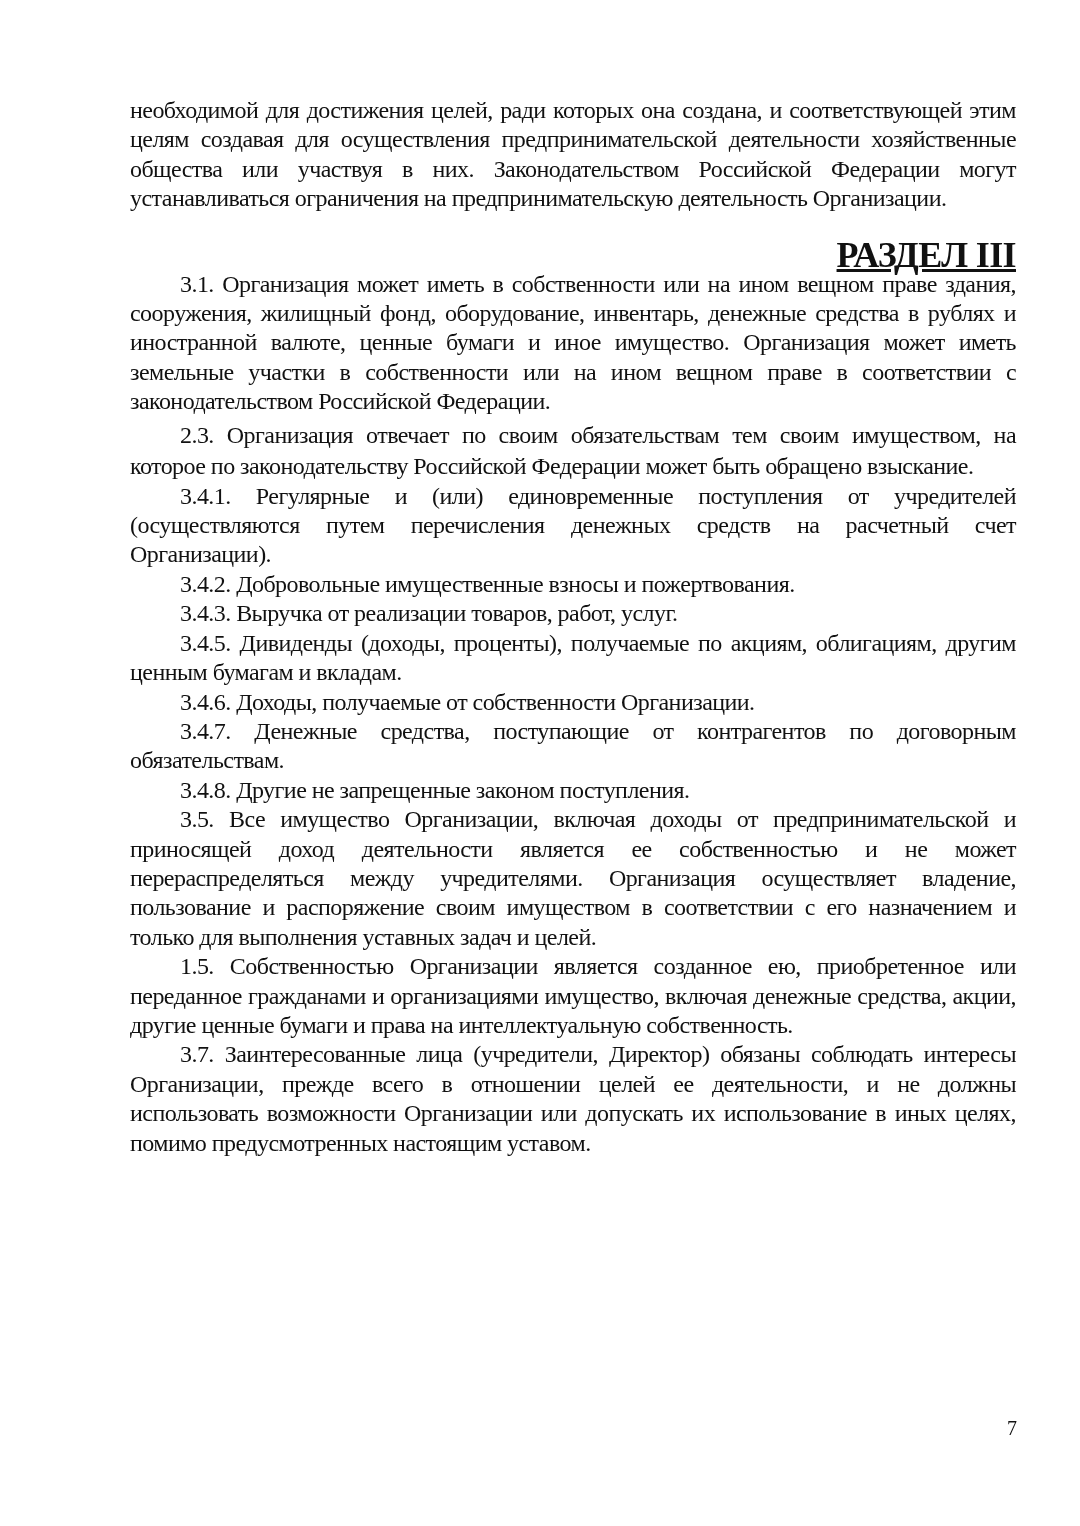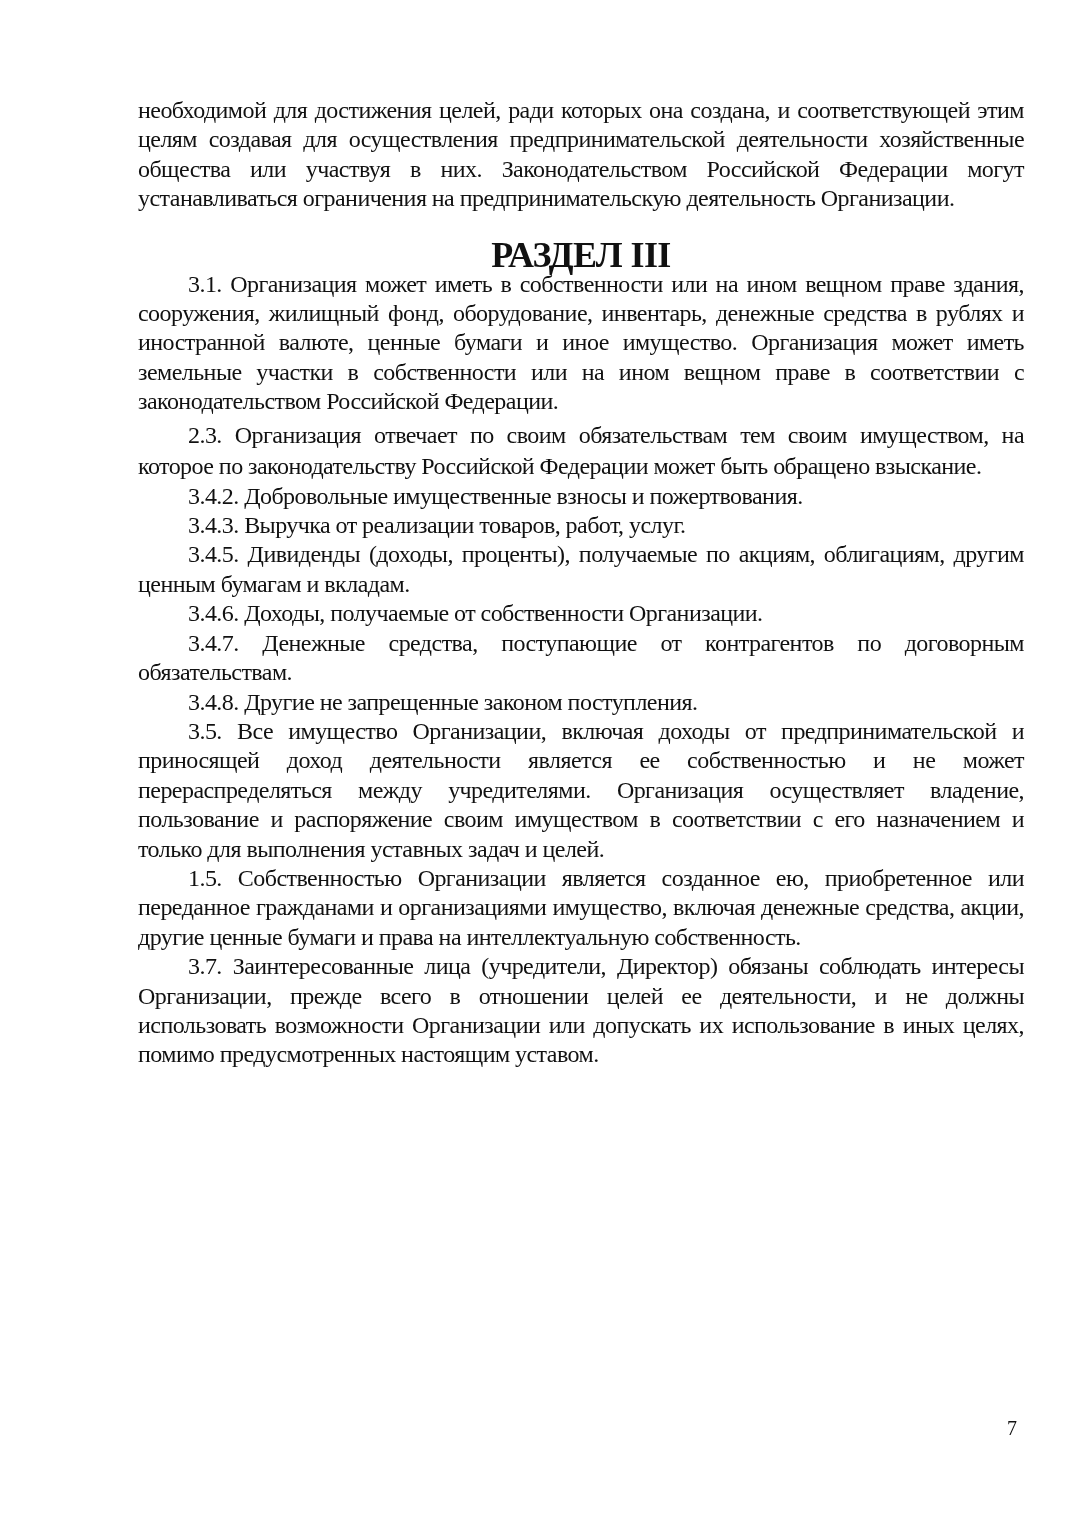--- a/index.html
+++ b/index.html
@@ -4,51 +4,52 @@
   <style>
     html, body { margin: 0; padding: 0; background: #ffffff; }
     body { width: 1080px; height: 1526px; position: relative; overflow: hidden; }
     .page {
       position: absolute; left: 0; top: 0; width: 1080px; height: 1526px;
       background: #ffffff; color: #111111;
       font-family: "Liberation Serif", "DejaVu Serif", serif;
       font-size: 24px;
     }
     .body {
-      position: absolute; left: 130px; top: 96px; width: 886px; margin-left: 8px;
+      position: absolute; left: 130px; top: 96px; width: 886px;
     }
     .p {
       margin: 0; text-align: justify; text-align-last: left;
       line-height: 29.4px; letter-spacing: -0.55px; word-spacing: 0px;
     }
     .p.ind { text-indent: 50px; }
     .p.ind2 { text-indent: 75px; }
     .p.loose { line-height: 31px; }
     .heading {
-      margin: 0; text-align: center; font-weight: bold; letter-spacing: -0.6px;
+      margin: 0; text-align: right; font-weight: bold; letter-spacing: -0.6px; text-decoration: underline;
     }
     .h1 { margin-top: 26px; line-height: 30px; }
     .h2 { margin-top: 8px; margin-bottom: 4px; line-height: 30px; }
     .gap-sm { margin-top: 3px; }
     .page-number {
       position: absolute; right: 63px; top: 1417px; font-size: 20px;
       font-family: "Liberation Serif", serif;
     }
   </style>
 </head>
 <body>
 
 <div class="page">
   <div class="body">
     <p class="p">необходимой для достижения целей, ради которых она создана, и соответствующей этим целям создавая для осуществления предпринимательской деятельности хозяйственные общества или участвуя в них. Законодательством Российской Федерации могут устанавливаться ограничения на предпринимательскую деятельность Организации.</p>
 
     <h2 class="heading h1">РАЗДЕЛ III</h2>
 
     <p class="p ind">3.1. Организация может иметь в собственности или на ином вещном праве здания, сооружения, жилищный фонд, оборудование, инвентарь, денежные средства в рублях и иностранной валюте, ценные бумаги и иное имущество. Организация может иметь земельные участки в собственности или на ином вещном праве в соответствии с законодательством Российской Федерации.</p>
     <p class="p ind loose gap-sm">2.3. Организация отвечает по своим обязательствам тем своим имуществом, на которое по законодательству Российской Федерации может быть обращено взыскание.</p>
+    <p class="p ind">3.4.1. Регулярные и (или) единовременные поступления от учредителей (осуществляются путем перечисления денежных средств на расчетный счет Организации).</p>
     <p class="p ind">3.4.2. Добровольные имущественные взносы и пожертвования.</p>
     <p class="p ind">3.4.3. Выручка от реализации товаров, работ, услуг.</p>
     <p class="p ind">3.4.5. Дивиденды (доходы, проценты), получаемые по акциям, облигациям, другим ценным бумагам и вкладам.</p>
     <p class="p ind">3.4.6. Доходы, получаемые от собственности Организации.</p>
     <p class="p ind">3.4.7. Денежные средства, поступающие от контрагентов по договорным обязательствам.</p>
     <p class="p ind">3.4.8. Другие не запрещенные законом поступления.</p>
     <p class="p ind">3.5. Все имущество Организации, включая доходы от предпринимательской и приносящей доход деятельности является ее собственностью и не может перераспределяться между учредителями. Организация осуществляет владение, пользование и распоряжение своим имуществом в соответствии с его назначением и только для выполнения уставных задач и целей.</p>
     <p class="p ind">1.5. Собственностью Организации является созданное ею, приобретенное или переданное гражданами и организациями имущество, включая денежные средства, акции, другие ценные бумаги и права на интеллектуальную собственность.</p>
     <p class="p ind">3.7. Заинтересованные лица (учредители, Директор) обязаны соблюдать интересы Организации, прежде всего в отношении целей ее деятельности, и не должны использовать возможности Организации или допускать их использование в иных целях, помимо предусмотренных настоящим уставом.</p>
   </div>

